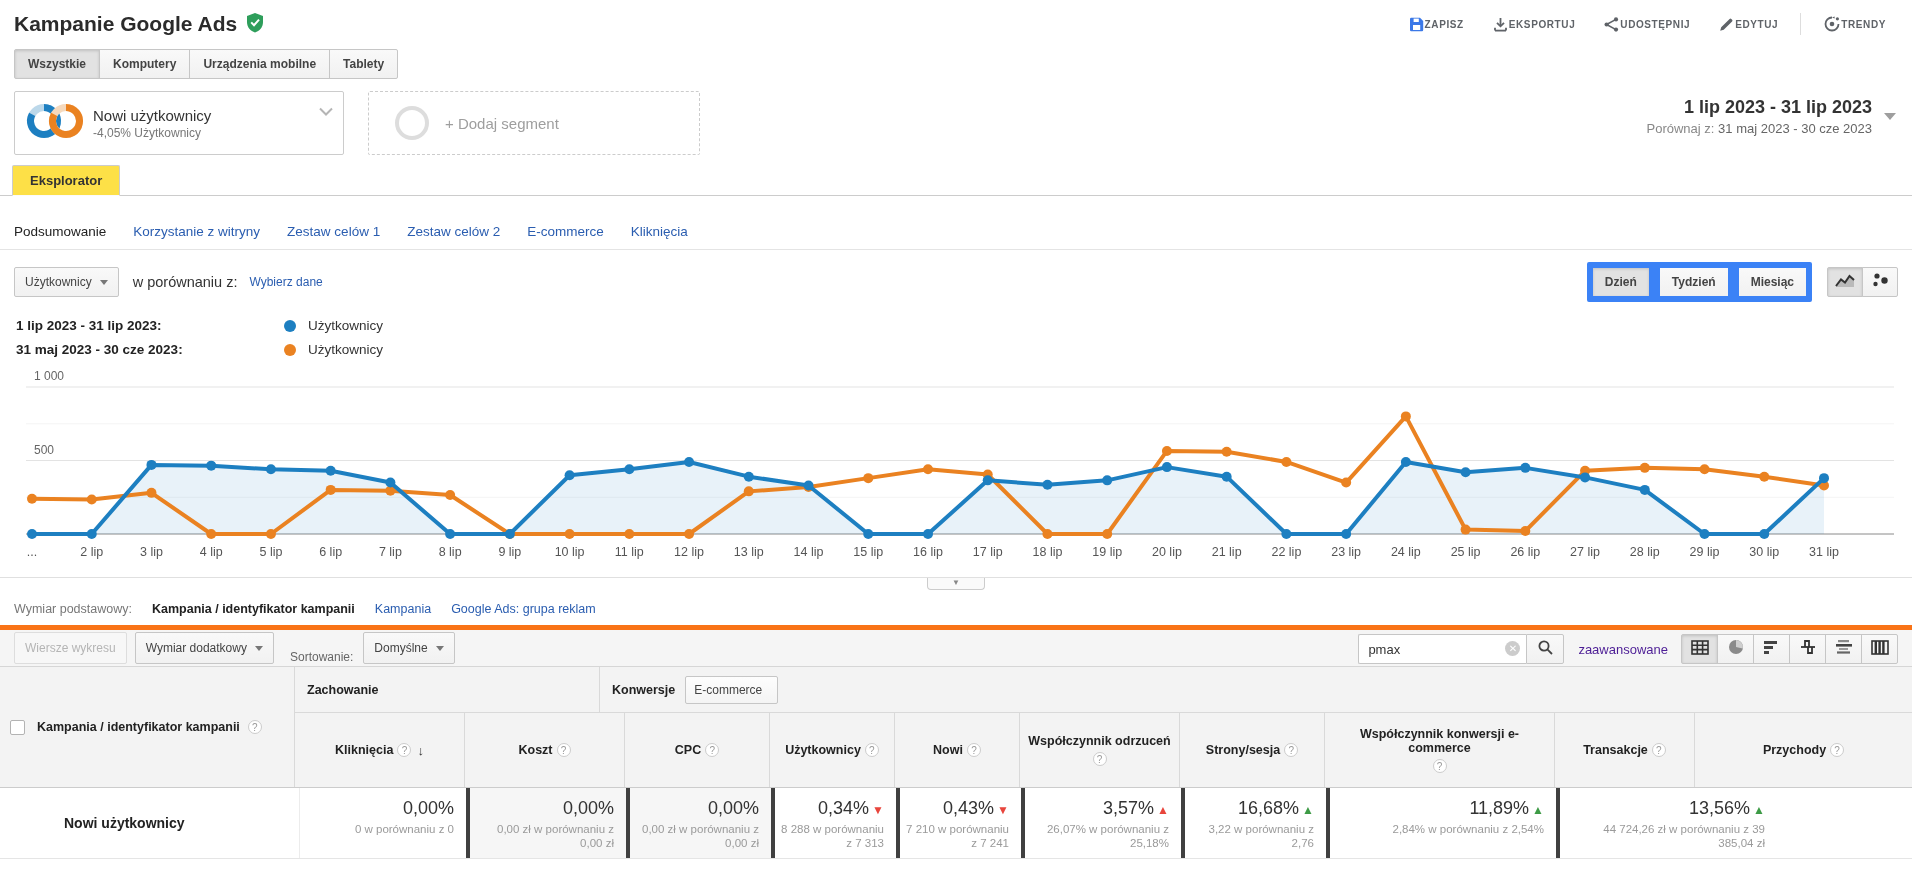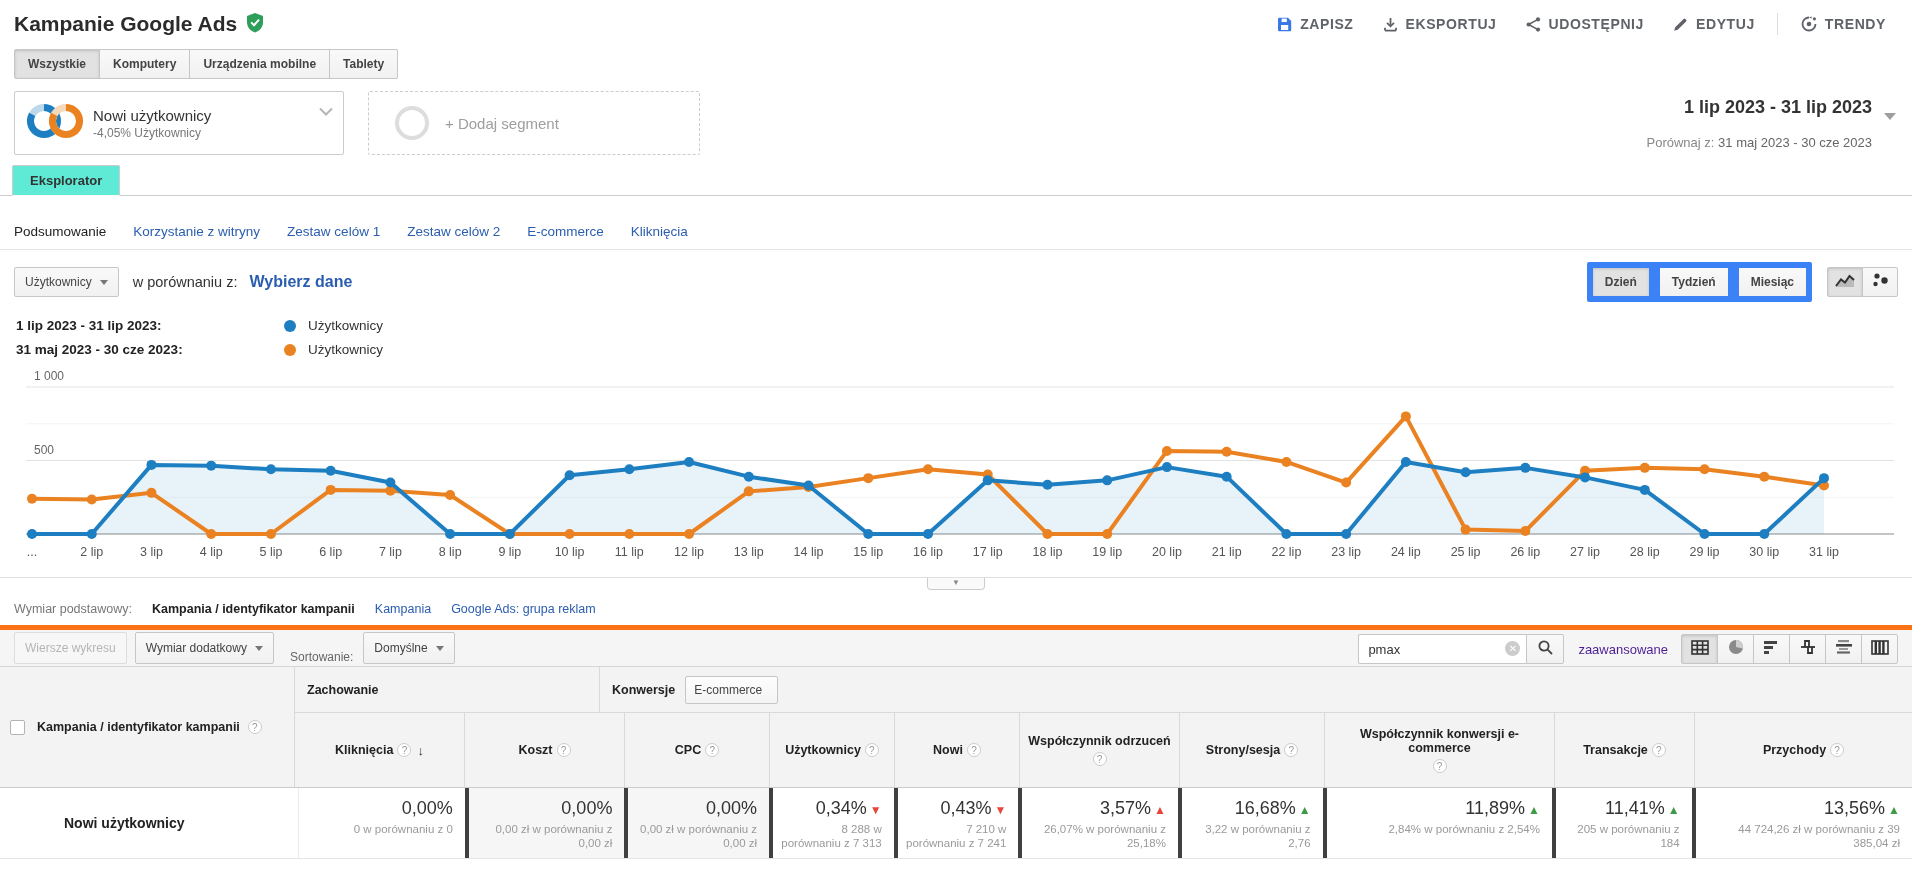--- a/index.html
+++ b/index.html
@@ -5,22 +5,22 @@
   * { margin:0; padding:0; box-sizing:border-box; }
   html,body { background:#fff; }
   body { width:1912px; height:870px; overflow:hidden; font-family:"Liberation Sans", sans-serif; color:#333; }
   .page { width:1912px; }
 
   
   .topbar { display:flex; align-items:center; justify-content:space-between; padding:9px 14px 4px 14px; }
   .title-wrap { display:flex; align-items:center; gap:8px; }
   .page-title { font-size:21px; font-weight:bold; color:#2b2b2b; }
   .actions { display:flex; align-items:center; gap:4px; }
-  .action-btn { display:flex; align-items:center; gap:7px; background:none; border:none; cursor:pointer;
-    font-family:inherit; font-size:14px; font-weight:bold; letter-spacing:.6px; color:#5f6368; padding:6px 12px; }
+  .action-btn { display:flex; align-items:center; background:none; border:none; cursor:pointer;
+    font-family:inherit; font-size:10px; font-weight:bold; letter-spacing:.6px; color:#5f6368; padding:6px 12px; }
   .action-btn svg { display:block; }
   .action-sep { width:1px; height:22px; background:#ddd; margin:0 6px; }
 
   
   .device-tabs { display:inline-flex; margin:6px 0 12px 14px; }
   .dtab { padding:7px 13px; font-size:12px; font-weight:bold; color:#444; background:linear-gradient(#f9f9f9,#f1f1f1);
     border:1px solid #c6c6c6; margin-left:-1px; cursor:pointer; font-family:inherit; }
   .dtab:first-child { border-radius:2px 0 0 2px; margin-left:0; }
   .dtab:last-child { border-radius:0 2px 2px 0; }
   .dtab.active { background:#e2e2e2; box-shadow:inset 0 1px 3px rgba(0,0,0,.15); }
@@ -32,43 +32,43 @@
   .seg-texts { margin-left:10px; }
   .seg-title { font-size:15px; color:#333; }
   .seg-sub { font-size:12px; color:#777; margin-top:2px; }
   .seg-chevron { position:absolute; right:10px; top:10px; color:#bbb; }
   .add-segment-card { width:332px; height:64px; border:1px dashed #ccc; border-radius:2px;
     display:flex; align-items:center; gap:16px; padding:0 0 0 26px; cursor:pointer; color:#9e9e9e; }
   .add-ring { width:34px; height:34px; border-radius:50%; border:4px solid #ddd; }
   .add-label { font-size:15px; }
   .date-block { margin-left:auto; text-align:right; position:relative; padding:6px 26px 0 0; cursor:pointer; }
   .date-primary { font-size:18px; font-weight:bold; color:#333; }
-  .date-compare { font-size:13px; color:#666; margin-top:17px; }
+  .date-compare { font-size:13px; color:#666; margin-top:3px; }
   .date-compare .cmp-label { color:#888; }
   .date-caret { position:absolute; right:2px; top:22px; width:0; height:0;
     border-left:6px solid transparent; border-right:6px solid transparent; border-top:7px solid #9e9e9e; }
 
   
   .explorer-row { margin-top:10px; border-bottom:1px solid #ccc; padding-left:12px; }
   .explorer-tab { display:inline-block; padding:7px 17px 7px 17px; font-size:13px; font-weight:bold; color:#333;
-    background:#5eead4; border:1px solid #ccc; border-bottom:1px solid #fbfbfb; border-radius:2px 2px 0 0;
+    background:#fde047; border:1px solid #ccc; border-bottom:1px solid #fbfbfb; border-radius:2px 2px 0 0;
     margin-bottom:-1px; cursor:pointer; }
 
   
   .report-nav { display:flex; gap:27px; padding:10px 14px; border-bottom:1px solid #e4e4e4; font-size:13.5px; }
   .rtab { color:#2a5db0; cursor:pointer;margin-top:18px; }
   .rtab.active { color:#222; cursor:default; }
 
   
   .chart-controls { display:flex; align-items:center; padding:12px 14px 4px 14px; }
   .gbtn { font-family:inherit; font-size:12px; color:#444; background:linear-gradient(#f9f9f9,#f1f1f1);
     border:1px solid #c6c6c6; border-radius:2px; padding:7px 10px; cursor:pointer; display:inline-flex; align-items:center; gap:8px; }
   .gbtn .caret { width:0; height:0; border-left:4px solid transparent; border-right:4px solid transparent; border-top:5px solid #777; }
   .vs-label { font-size:14.5px; color:#333; margin:0 12px 0 14px; }
-  .choose-link { font-size:16px; color:#2a5db0; cursor:pointer;font-weight:bold; }
+  .choose-link { font-size:12px; color:#2a5db0; cursor:pointer; }
   .controls-right { margin-left:auto; display:flex; align-items:center; gap:16px; }
   .gran-group { display:inline-flex; }
   .gran-btn { padding:7px 12px; font-size:12px; font-weight:bold; color:#444; background:linear-gradient(#f9f9f9,#f1f1f1);
     border:6px solid #3b82f6; margin-left:-1px; cursor:pointer; font-family:inherit; }
   .gran-btn:first-child { border-radius:2px 0 0 2px; margin-left:0; }
   .gran-btn:last-child { border-radius:0 2px 2px 0; }
   .gran-btn.active { background:#e2e2e2; box-shadow:inset 0 1px 3px rgba(0,0,0,.15); }
   .ctype-group { display:inline-flex; }
   .ctype-btn { width:36px; height:30px; display:flex; align-items:center; justify-content:center;
     background:linear-gradient(#f9f9f9,#f1f1f1); border:1px solid #c6c6c6; margin-left:-1px; cursor:pointer; }
@@ -606,24 +606,20 @@
           <div class="td-sub">26,07% w porównaniu z 25,18%</div>
         </div>
         <div class="td-cell" style="width: 145px;">
           <div class="td-main">16,68%<span class="td-arrow" style="color: rgb(61, 155, 70);">▲</span></div>
           <div class="td-sub">3,22 w porównaniu z 2,76</div>
         </div>
         <div class="td-cell" style="width: 230px;">
           <div class="td-main">11,89%<span class="td-arrow" style="color: rgb(61, 155, 70);">▲</span></div>
           <div class="td-sub">2,84% w porównaniu z 2,54%</div>
         </div>
-        <div class="td-cell" style="width: 140px;">
-          <div class="td-main">11,41%<span class="td-arrow" style="color: rgb(61, 155, 70);">▲</span></div>
-          <div class="td-sub">205 w porównaniu z 184</div>
-        </div>
         <div class="td-cell" style="width: 217px;">
           <div class="td-main">13,56%<span class="td-arrow" style="color: rgb(61, 155, 70);">▲</span></div>
           <div class="td-sub">44 724,26 zł w porównaniu z 39 385,04 zł</div>
         </div>
       </div>
   </div>
 
 </div>
 
 </body></html>

